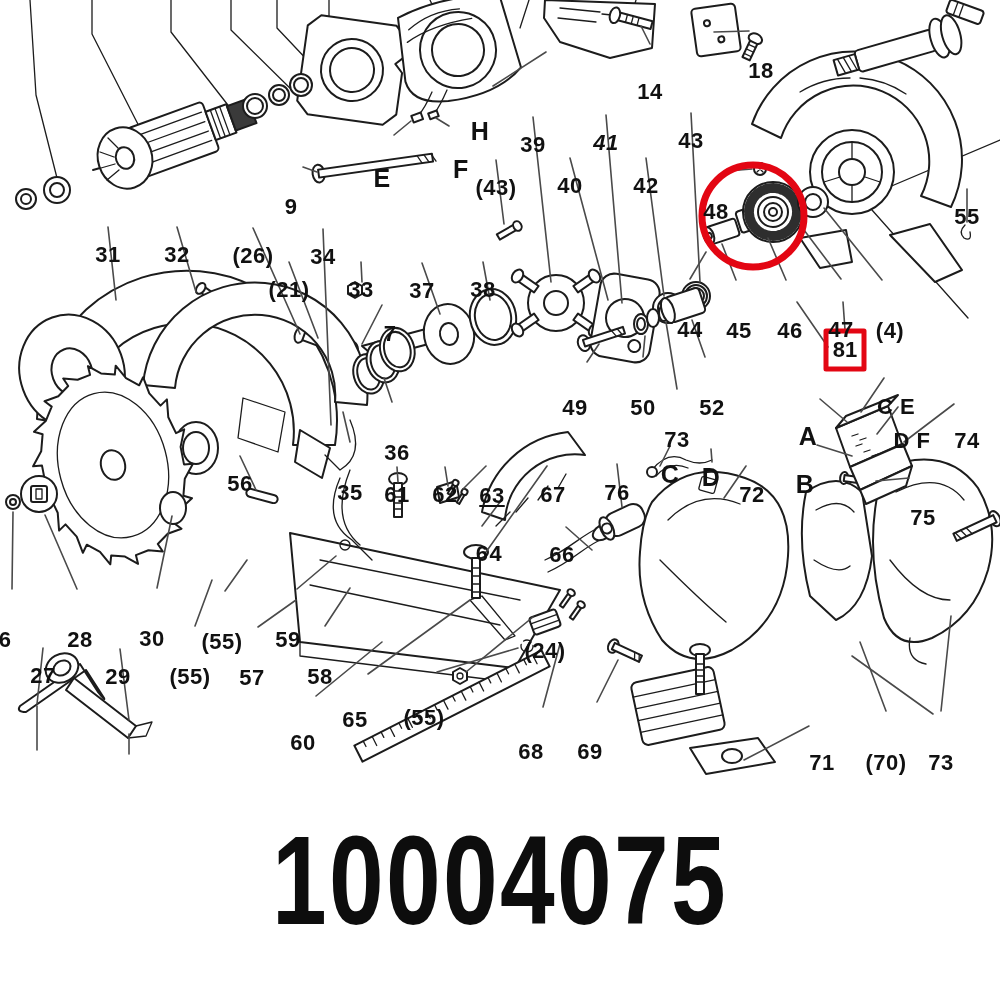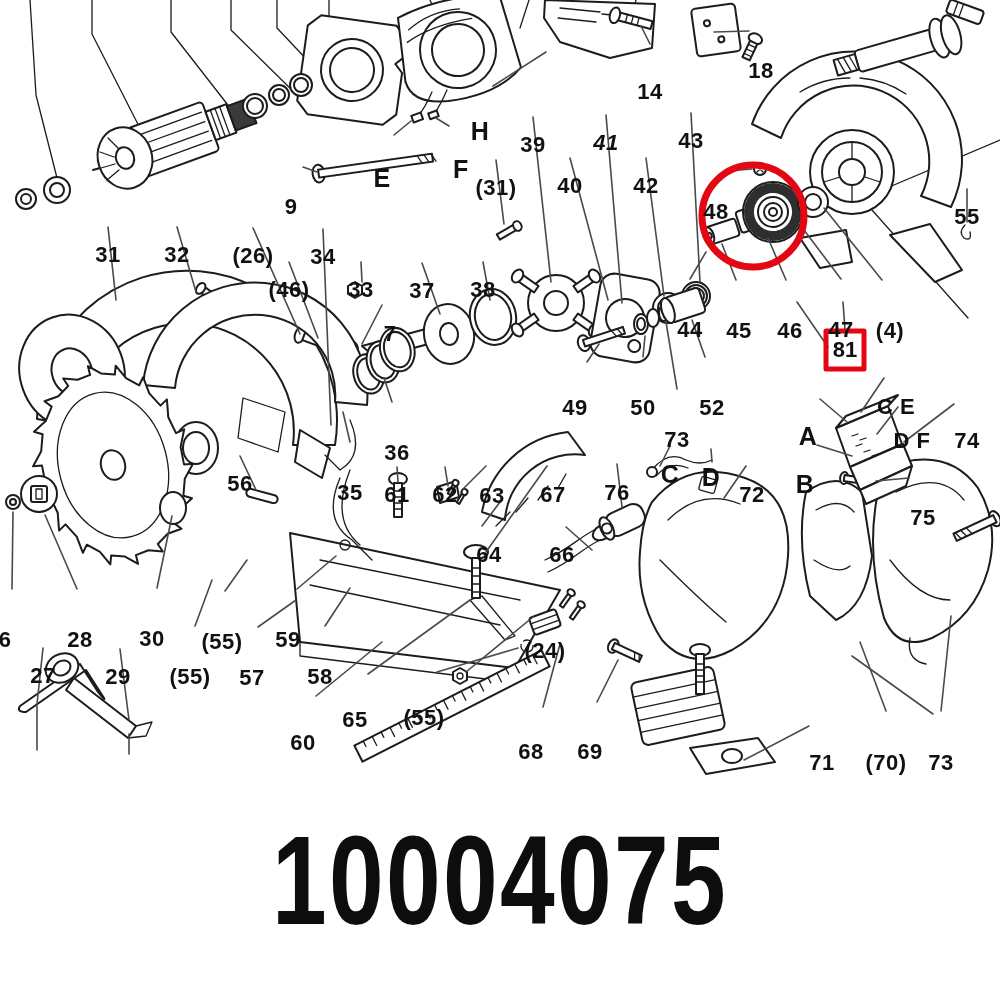--- a/index.html
+++ b/index.html
@@ -472,32 +472,32 @@
       </g>
 </svg>
 
 <div class="labels" id="labels">
       <div class="part-label" style="left: 650px; top: 52px;">14</div>
       <div class="part-label" style="left: 761px; top: 31px;">18</div>
       <div class="part-label letter" style="left: 480px; top: 91px;">H</div>
       <div class="part-label letter" style="left: 382px; top: 138px;">E</div>
       <div class="part-label letter" style="left: 461px; top: 129px;">F</div>
       <div class="part-label" style="left: 291px; top: 167px;">9</div>
-      <div class="part-label" style="left: 496px; top: 148px;">(31)</div>
+      <div class="part-label" style="left: 496px; top: 148px;">(43)</div>
       <div class="part-label" style="left: 533px; top: 105px;">39</div>
       <div class="part-label" style="left: 570px; top: 146px;">40</div>
       <div class="part-label" style="left: 606px; top: 103px; font-style: italic;">41</div>
       <div class="part-label" style="left: 646px; top: 146px;">42</div>
       <div class="part-label" style="left: 691px; top: 101px;">43</div>
       <div class="part-label" style="left: 716px; top: 172px;">48</div>
       <div class="part-label" style="left: 967px; top: 177px;">55</div>
       <div class="part-label" style="left: 108px; top: 215px;">31</div>
       <div class="part-label" style="left: 177px; top: 215px;">32</div>
       <div class="part-label" style="left: 253px; top: 216px;">(26)</div>
-      <div class="part-label" style="left: 289px; top: 250px;">(46)</div>
+      <div class="part-label" style="left: 289px; top: 250px;">(21)</div>
       <div class="part-label" style="left: 323px; top: 217px;">34</div>
       <div class="part-label" style="left: 361px; top: 250px;">33</div>
       <div class="part-label" style="left: 422px; top: 251px;">37</div>
       <div class="part-label" style="left: 483px; top: 250px;">38</div>
       <div class="part-label" style="left: 390px; top: 294px;">7</div>
       <div class="part-label" style="left: 397px; top: 413px;">36</div>
       <div class="part-label" style="left: 350px; top: 453px;">35</div>
       <div class="part-label" style="left: 690px; top: 290px;">44</div>
       <div class="part-label" style="left: 739px; top: 291px;">45</div>
       <div class="part-label" style="left: 790px; top: 291px;">46</div>
@@ -509,27 +509,27 @@
       <div class="part-label" style="left: 677px; top: 400px;">73</div>
       <div class="part-label letter" style="left: 808px; top: 396px;">A</div>
       <div class="part-label letter" style="left: 805px; top: 444px;">B</div>
       <div class="part-label" style="left: 896px; top: 367px;">C E</div>
       <div class="part-label" style="left: 912px; top: 401px;">D F</div>
       <div class="part-label" style="left: 967px; top: 401px;">74</div>
       <div class="part-label" style="left: 923px; top: 478px;">75</div>
       <div class="part-label" style="left: 240px; top: 444px;">56</div>
       <div class="part-label" style="left: 397px; top: 455px;">61</div>
       <div class="part-label" style="left: 445px; top: 455px;">62</div>
-      <div class="part-label" style="left: 492px; top: 456px;">63</div>
+      <div class="part-label" style="left: 492px; top: 456px; text-decoration: underline;">63</div>
       <div class="part-label" style="left: 553px; top: 455px;">67</div>
       <div class="part-label" style="left: 617px; top: 453px;">76</div>
       <div class="part-label letter" style="left: 670px; top: 434px;">C</div>
       <div class="part-label letter" style="left: 711px; top: 437px;">D</div>
       <div class="part-label" style="left: 752px; top: 455px;">72</div>
-      <div class="part-label" style="left: 489px; top: 515px;">64</div>
+      <div class="part-label" style="left: 489px; top: 515px; font-family: Liberation Mono, monospace;">64</div>
       <div class="part-label" style="left: 562px; top: 515px;">66</div>
       <div class="part-label" style="left: 5px; top: 600px;">6</div>
       <div class="part-label" style="left: 80px; top: 600px;">28</div>
       <div class="part-label" style="left: 152px; top: 599px;">30</div>
       <div class="part-label" style="left: 222px; top: 602px;">(55)</div>
       <div class="part-label" style="left: 288px; top: 600px;">59</div>
       <div class="part-label" style="left: 43px; top: 636px;">27</div>
       <div class="part-label" style="left: 118px; top: 637px;">29</div>
       <div class="part-label" style="left: 190px; top: 637px;">(55)</div>
       <div class="part-label" style="left: 252px; top: 638px;">57</div>

